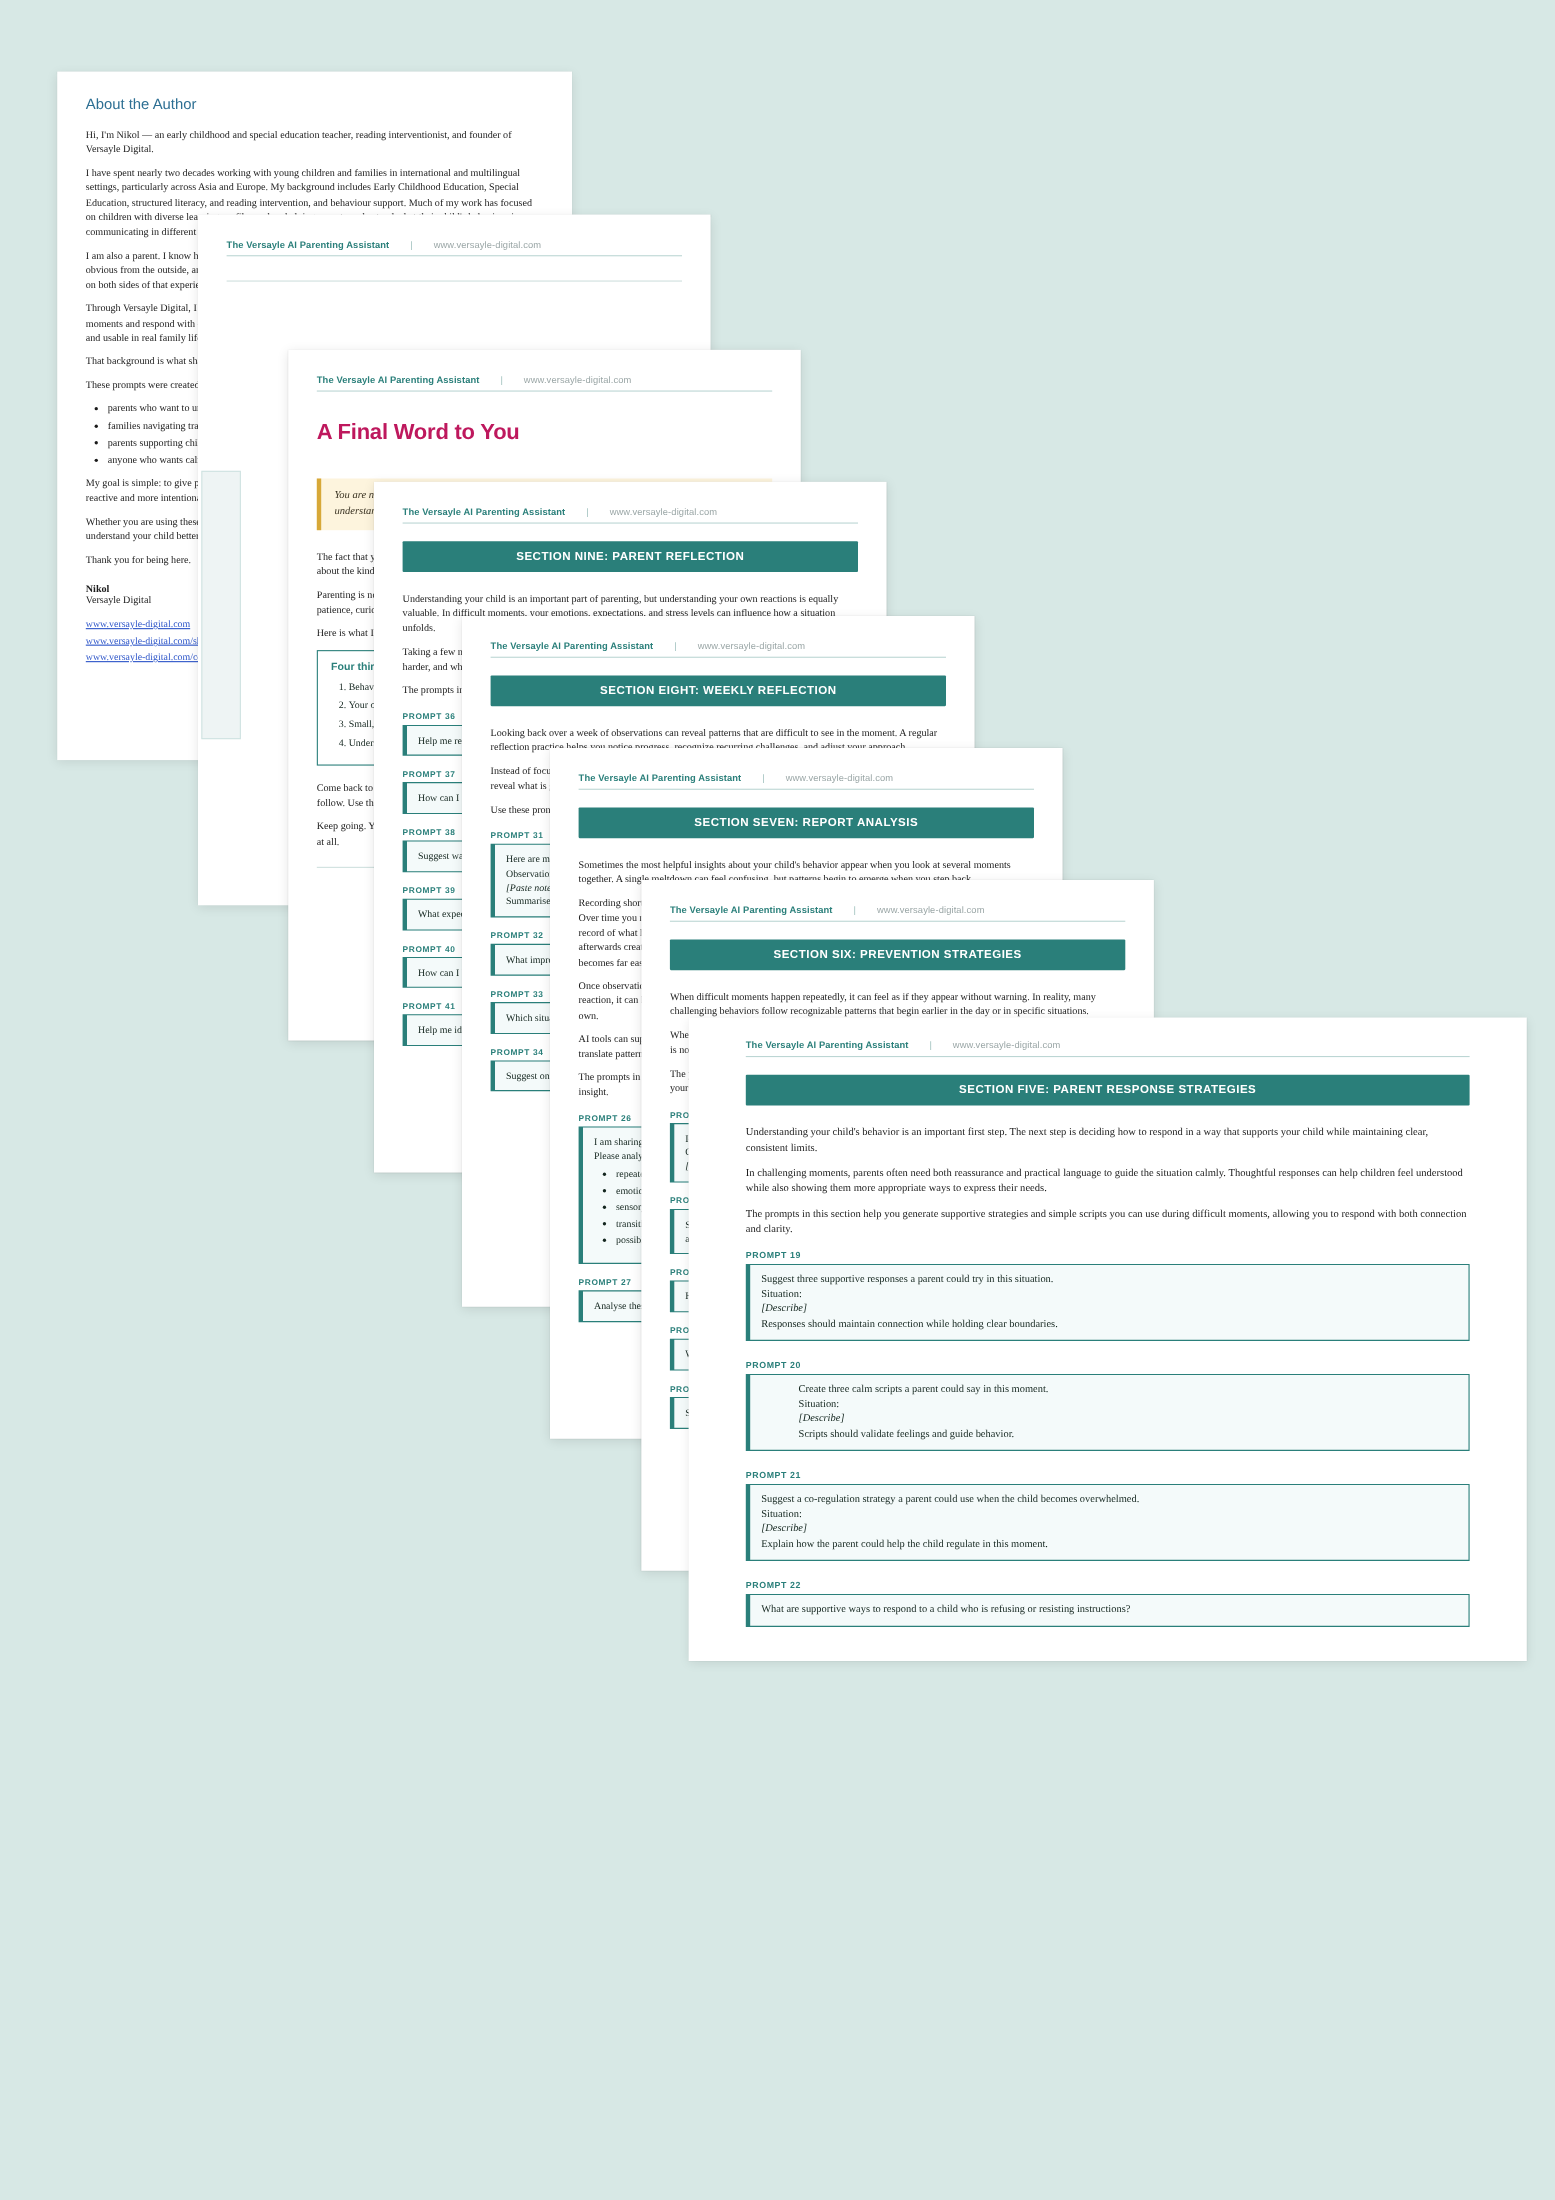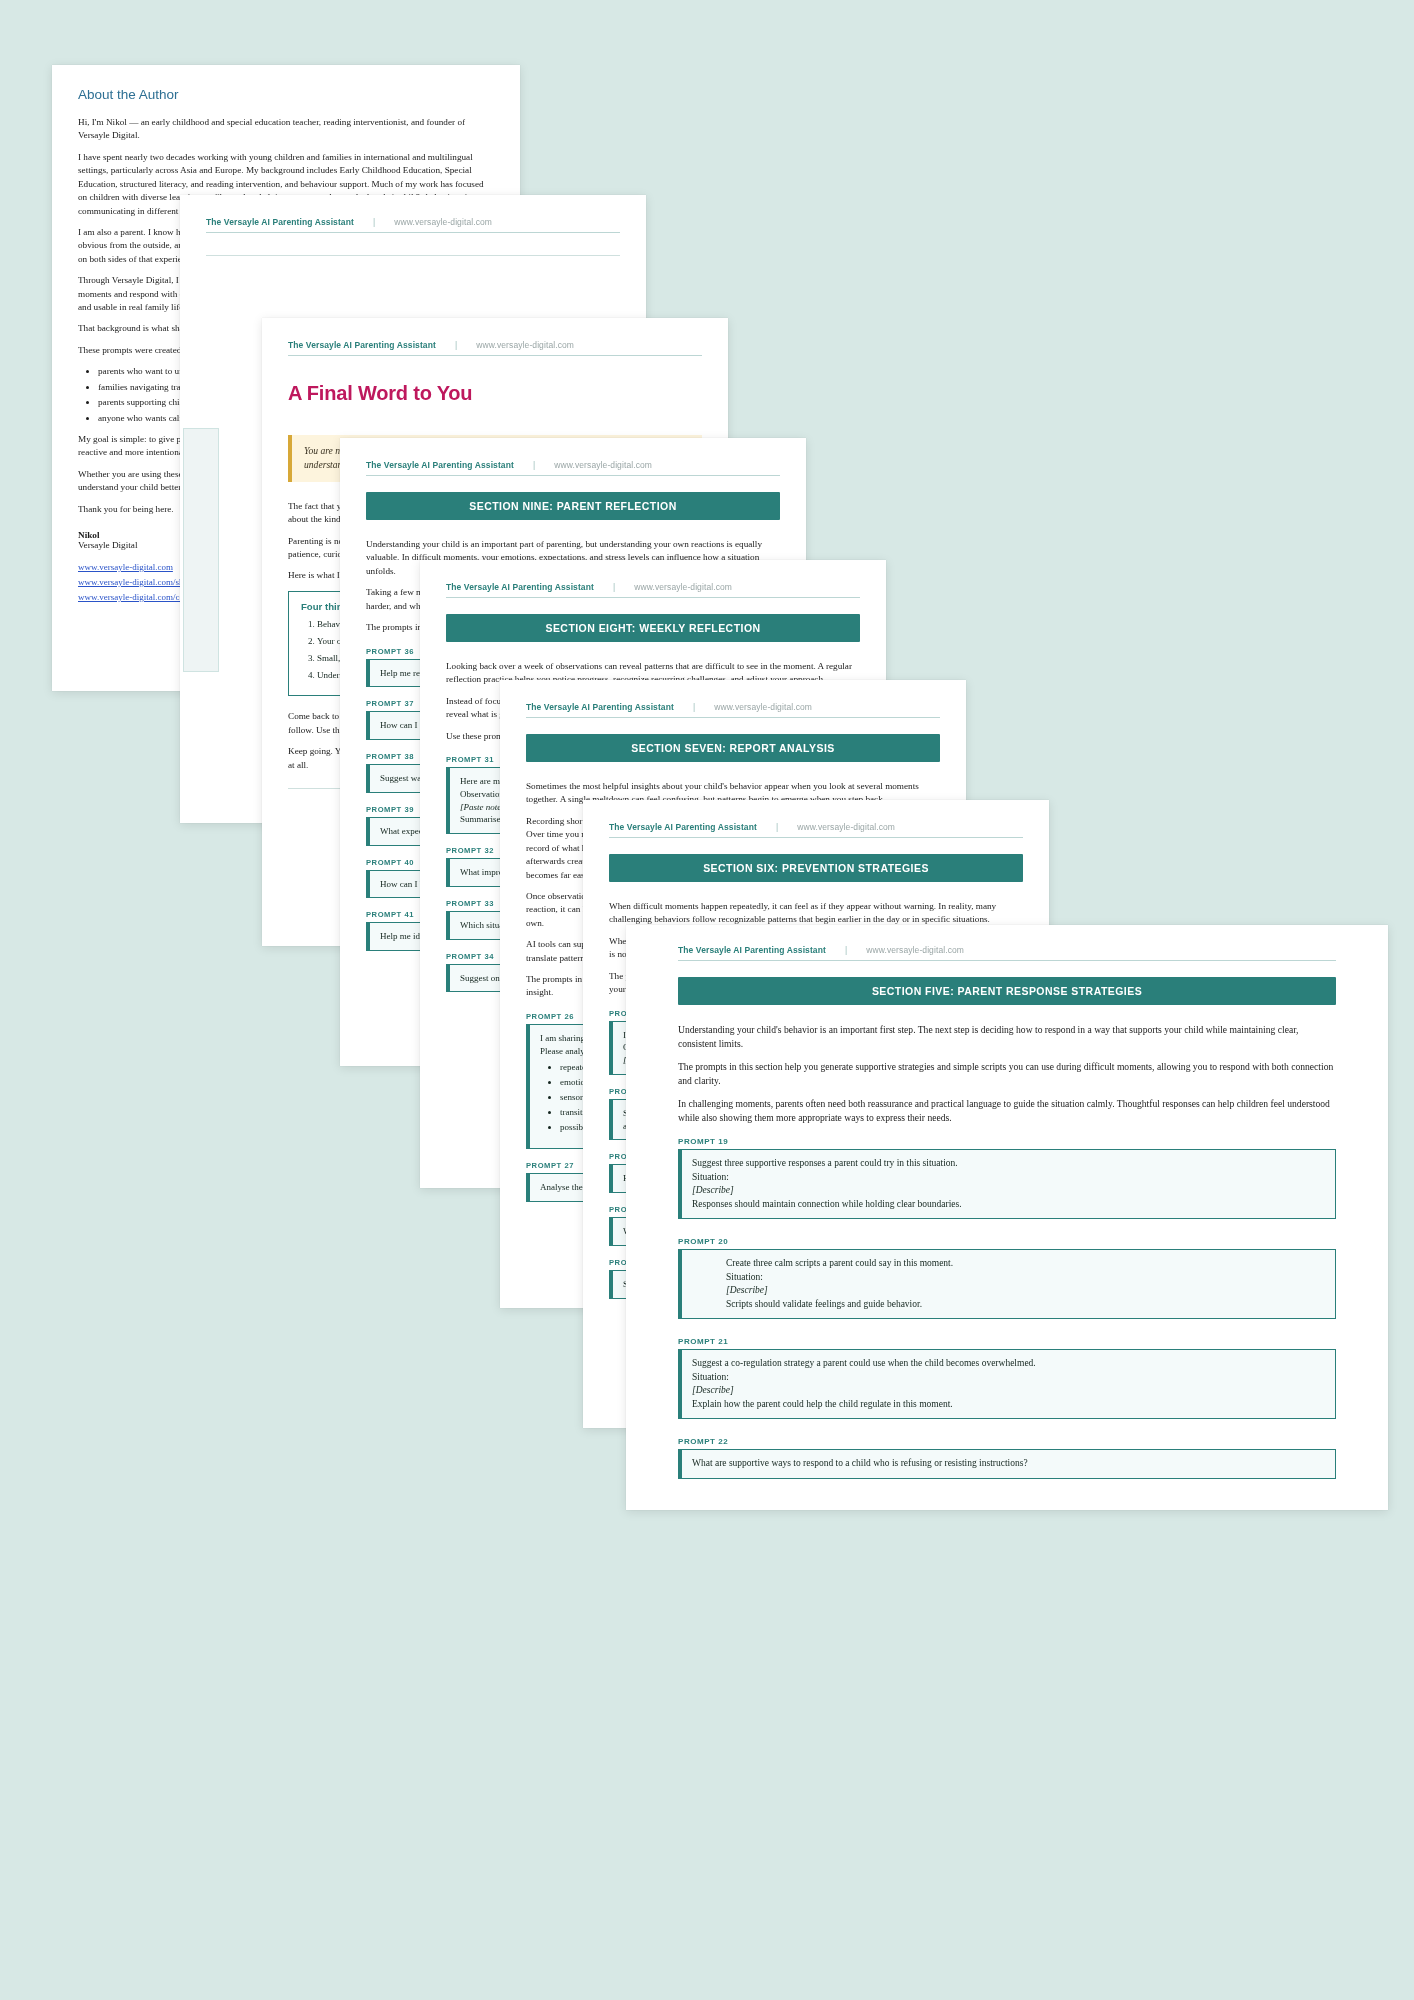--- a/index.html
+++ b/index.html
@@ -377,22 +377,22 @@
   <div class="page" style="left:626px;top:925px;width:762px;height:585px;">
     <div class="pg-pad" style="padding:20px 52px 18px 52px;">
       <div class="rh">
         <span class="rh-title">The Versayle AI Parenting Assistant</span>
         <span class="rh-sep">|</span>
         <span class="rh-url">www.versayle-digital.com</span>
       </div>
       <div class="banner">SECTION FIVE: PARENT RESPONSE STRATEGIES</div>
       <div class="body-txt" style="font-size:9.6px;line-height:1.5;">
         <p><span>Understanding your child's behavior is an important first step. The next step is deciding how to respond in a way that supports your child while maintaining clear, consistent limits.</span></p>
+        <p><span>In challenging moments, parents often need both reassurance and practical language to guide the situation calmly. Thoughtful responses can help children feel understood while also showing them more appropriate ways to express their needs.</span></p>
         <p><span>The prompts in this section help you generate supportive strategies and simple scripts you can use during difficult moments, allowing you to respond with both connection and clarity.</span></p>
-        <p><span>In challenging moments, parents often need both reassurance and practical language to guide the situation calmly. Thoughtful responses can help children feel understood while also showing them more appropriate ways to express their needs.</span></p>
       </div>
 
       <div>
         <div class="p-label" style="font-size:8px;">PROMPT 19</div>
         <div class="p-box" style="font-size:9.5px;">
           <div>Suggest three supportive responses a parent could try in this situation.</div>
           <div>Situation:</div>
           <div class="it">[Describe]</div>
           <div>Responses should maintain connection while holding clear boundaries.</div>
         </div>

